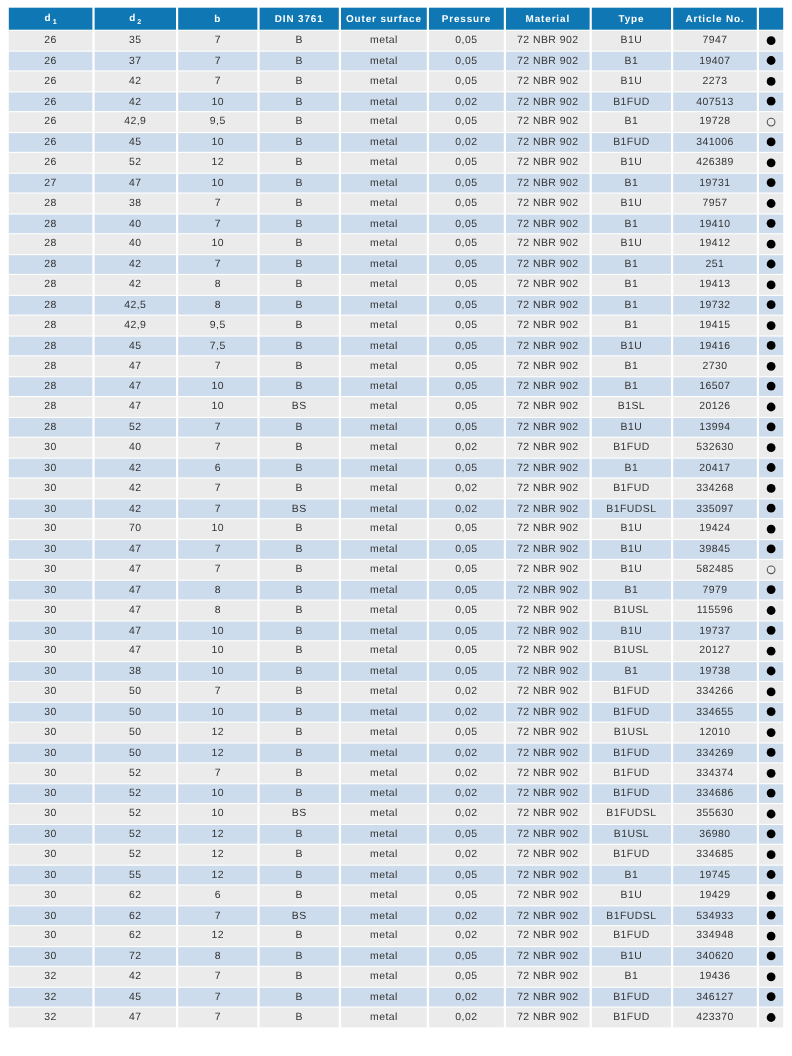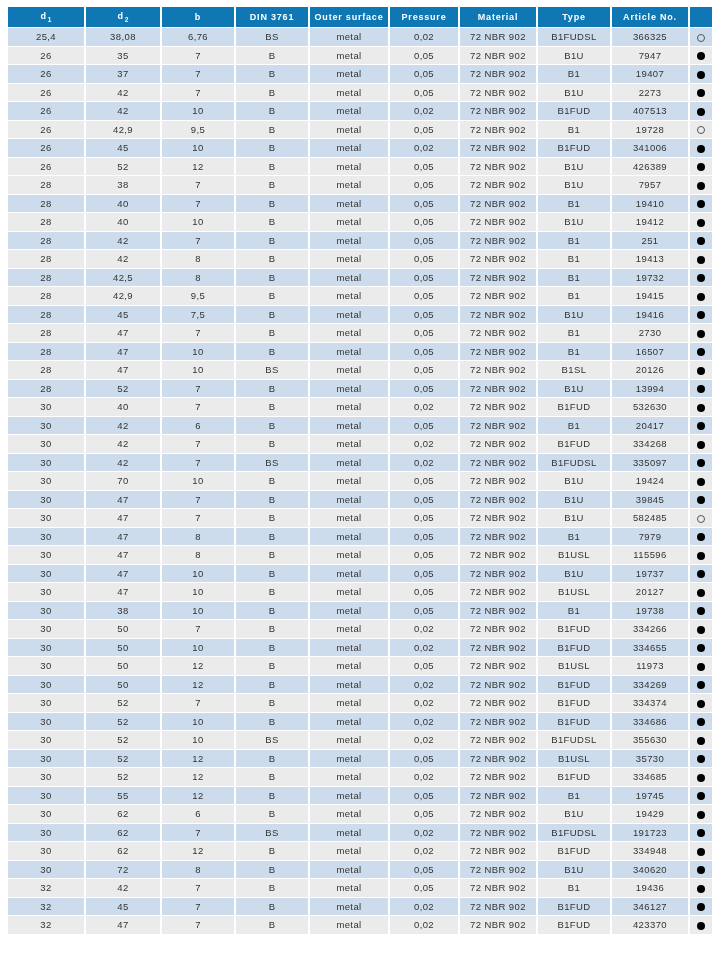--- a/index.html
+++ b/index.html
@@ -98,32 +98,20 @@
       <th><span>DIN 3761</span></th>
       <th><span>Outer surface</span></th>
       <th><span>Pressure</span></th>
       <th><span>Material</span></th>
       <th><span>Type</span></th>
       <th><span>Article No.</span></th>
       <th><span></span></th>
     </tr>
   </thead>
   <tbody>
-      <tr class="blue">
-        <td>25,4</td>
-        <td>38,08</td>
-        <td>6,76</td>
-        <td>BS</td>
-        <td>metal</td>
-        <td>0,02</td>
-        <td>72 NBR 902</td>
-        <td>B1FUDSL</td>
-        <td>366325</td>
-        <td><span class="dot open"></span></td>
-      </tr>
       <tr class="gray">
         <td>26</td>
         <td>35</td>
         <td>7</td>
         <td>B</td>
         <td>metal</td>
         <td>0,05</td>
         <td>72 NBR 902</td>
         <td>B1U</td>
         <td>7947</td>
@@ -194,20 +182,32 @@
         <td>52</td>
         <td>12</td>
         <td>B</td>
         <td>metal</td>
         <td>0,05</td>
         <td>72 NBR 902</td>
         <td>B1U</td>
         <td>426389</td>
         <td><span class="dot filled"></span></td>
       </tr>
+      <tr class="blue">
+        <td>27</td>
+        <td>47</td>
+        <td>10</td>
+        <td>B</td>
+        <td>metal</td>
+        <td>0,05</td>
+        <td>72 NBR 902</td>
+        <td>B1</td>
+        <td>19731</td>
+        <td><span class="dot filled"></span></td>
+      </tr>
       <tr class="gray">
         <td>28</td>
         <td>38</td>
         <td>7</td>
         <td>B</td>
         <td>metal</td>
         <td>0,05</td>
         <td>72 NBR 902</td>
         <td>B1U</td>
         <td>7957</td>
@@ -515,21 +515,21 @@
       </tr>
       <tr class="gray">
         <td>30</td>
         <td>50</td>
         <td>12</td>
         <td>B</td>
         <td>metal</td>
         <td>0,05</td>
         <td>72 NBR 902</td>
         <td>B1USL</td>
-        <td>11973</td>
+        <td>12010</td>
         <td><span class="dot filled"></span></td>
       </tr>
       <tr class="blue">
         <td>30</td>
         <td>50</td>
         <td>12</td>
         <td>B</td>
         <td>metal</td>
         <td>0,02</td>
         <td>72 NBR 902</td>
@@ -575,21 +575,21 @@
       </tr>
       <tr class="blue">
         <td>30</td>
         <td>52</td>
         <td>12</td>
         <td>B</td>
         <td>metal</td>
         <td>0,05</td>
         <td>72 NBR 902</td>
         <td>B1USL</td>
-        <td>35730</td>
+        <td>36980</td>
         <td><span class="dot filled"></span></td>
       </tr>
       <tr class="gray">
         <td>30</td>
         <td>52</td>
         <td>12</td>
         <td>B</td>
         <td>metal</td>
         <td>0,02</td>
         <td>72 NBR 902</td>
@@ -623,21 +623,21 @@
       </tr>
       <tr class="blue">
         <td>30</td>
         <td>62</td>
         <td>7</td>
         <td>BS</td>
         <td>metal</td>
         <td>0,02</td>
         <td>72 NBR 902</td>
         <td>B1FUDSL</td>
-        <td>191723</td>
+        <td>534933</td>
         <td><span class="dot filled"></span></td>
       </tr>
       <tr class="gray">
         <td>30</td>
         <td>62</td>
         <td>12</td>
         <td>B</td>
         <td>metal</td>
         <td>0,02</td>
         <td>72 NBR 902</td>

